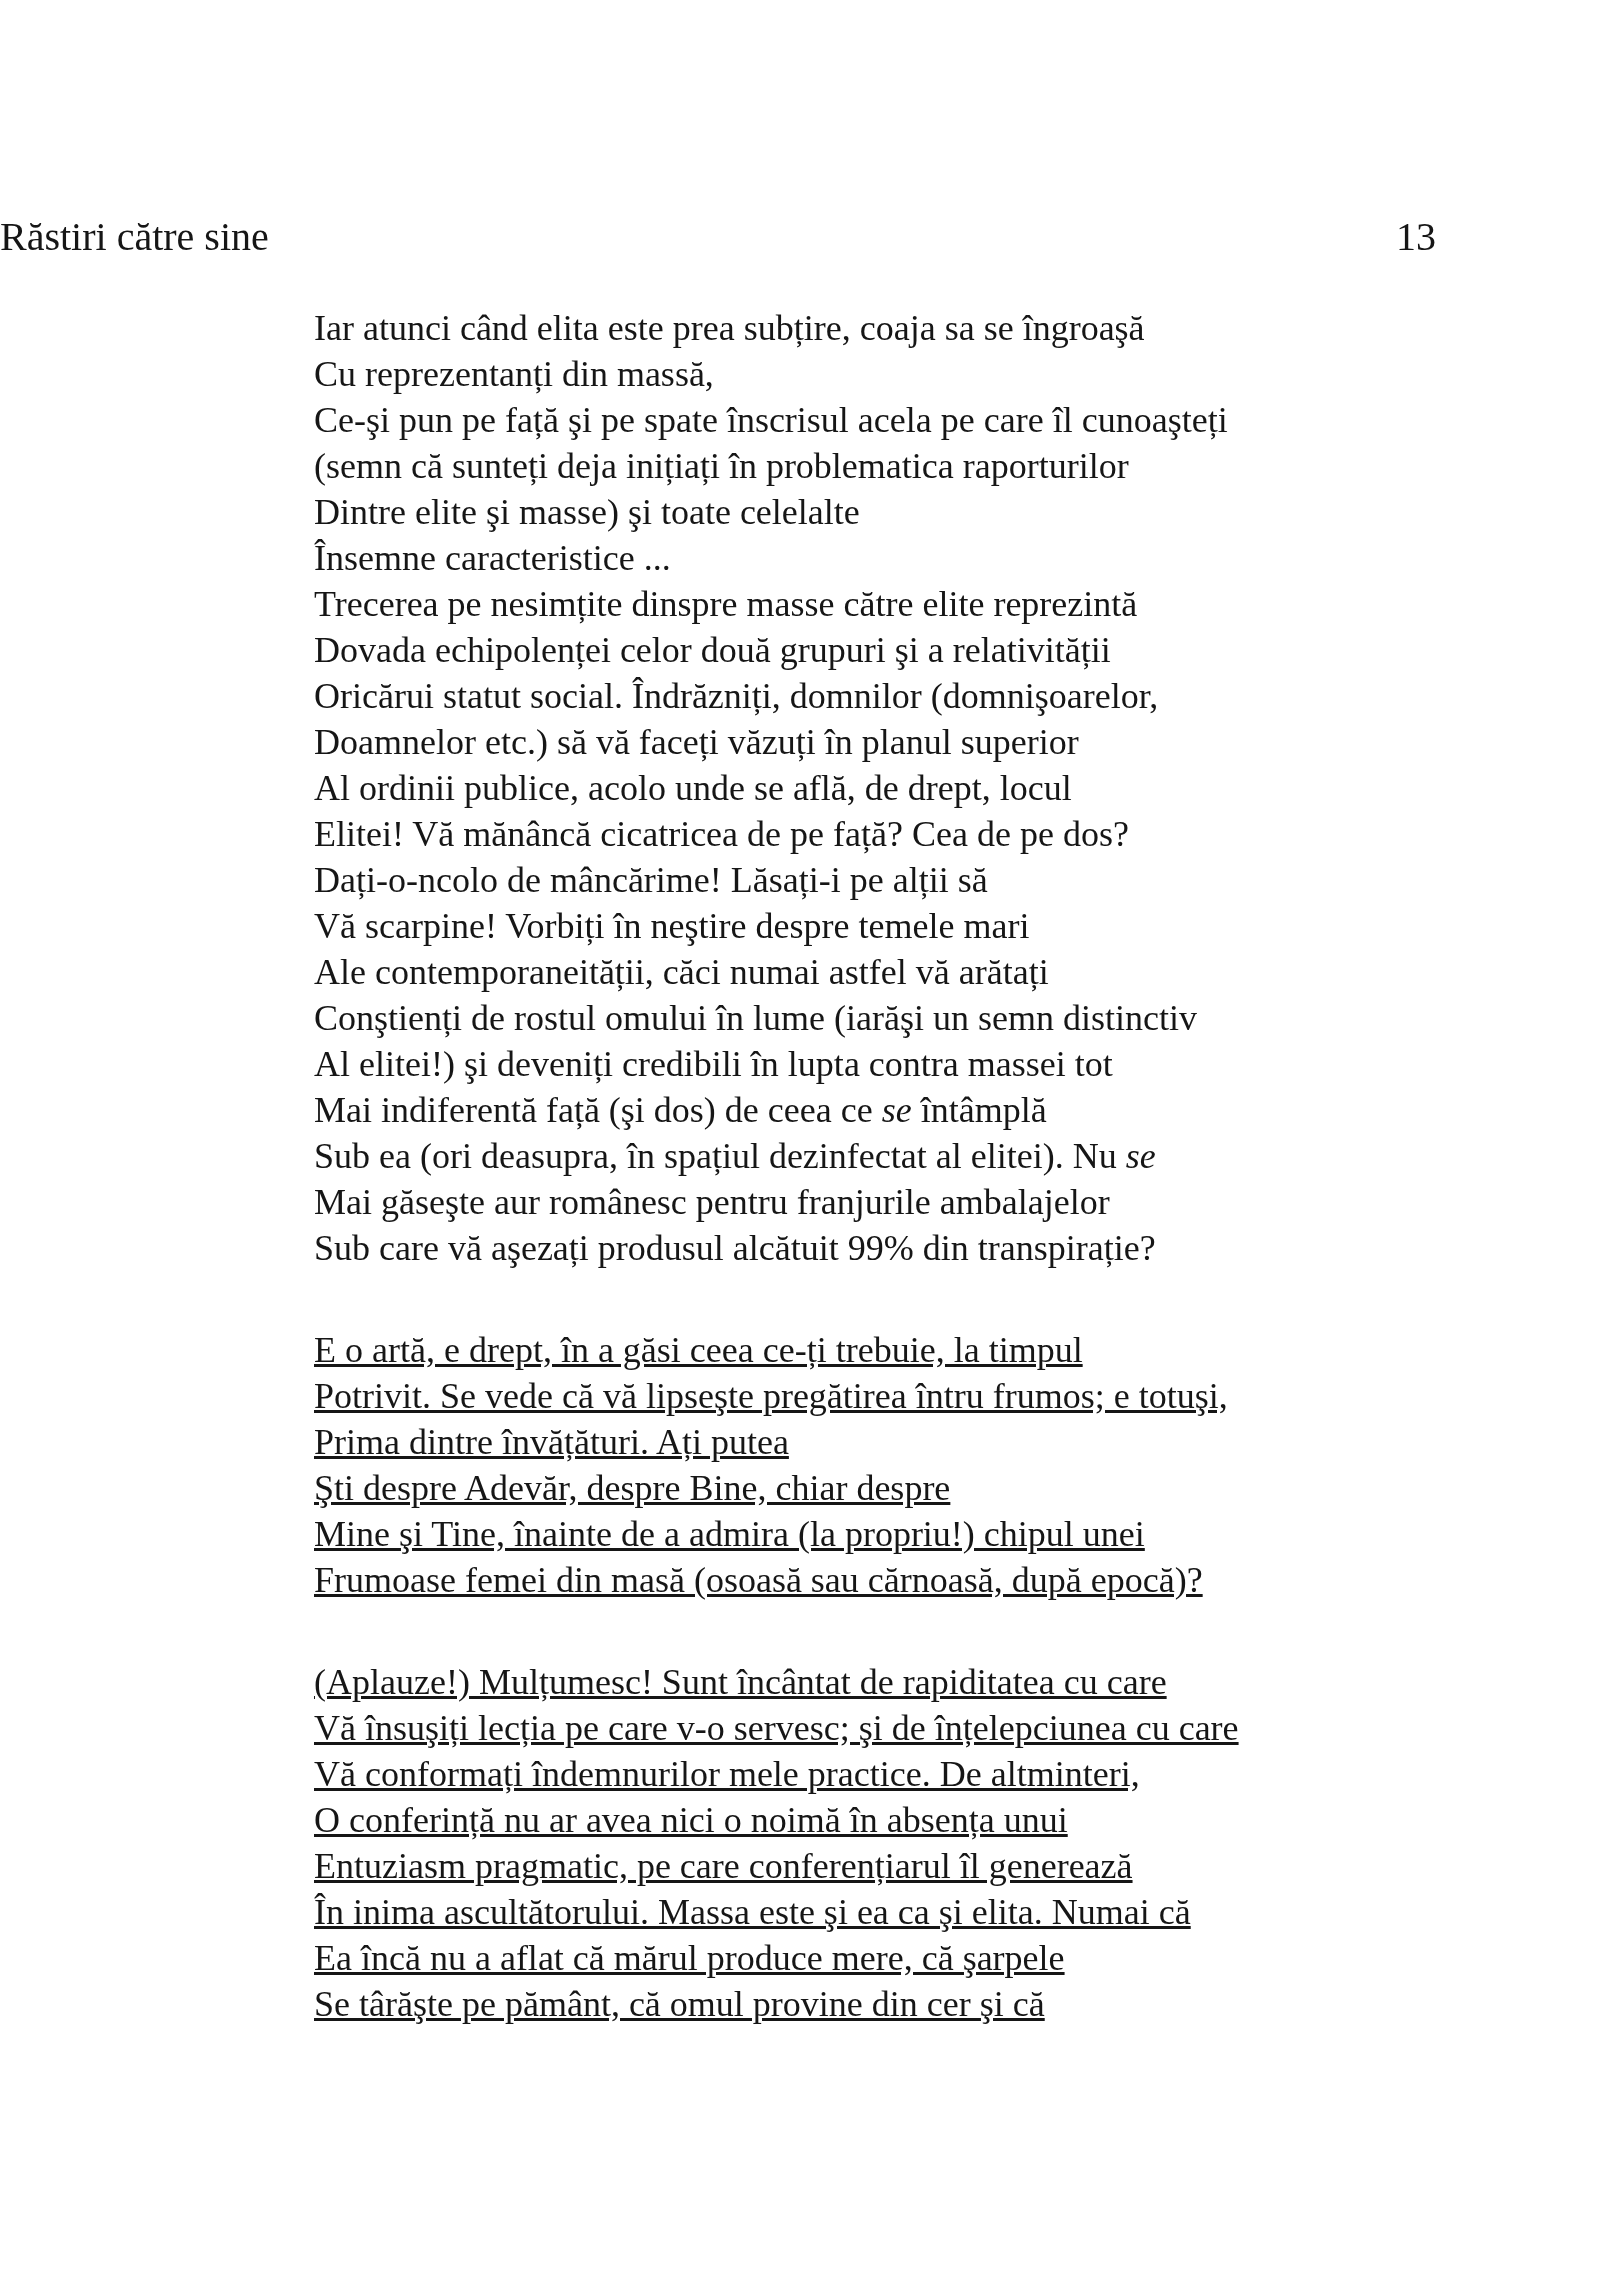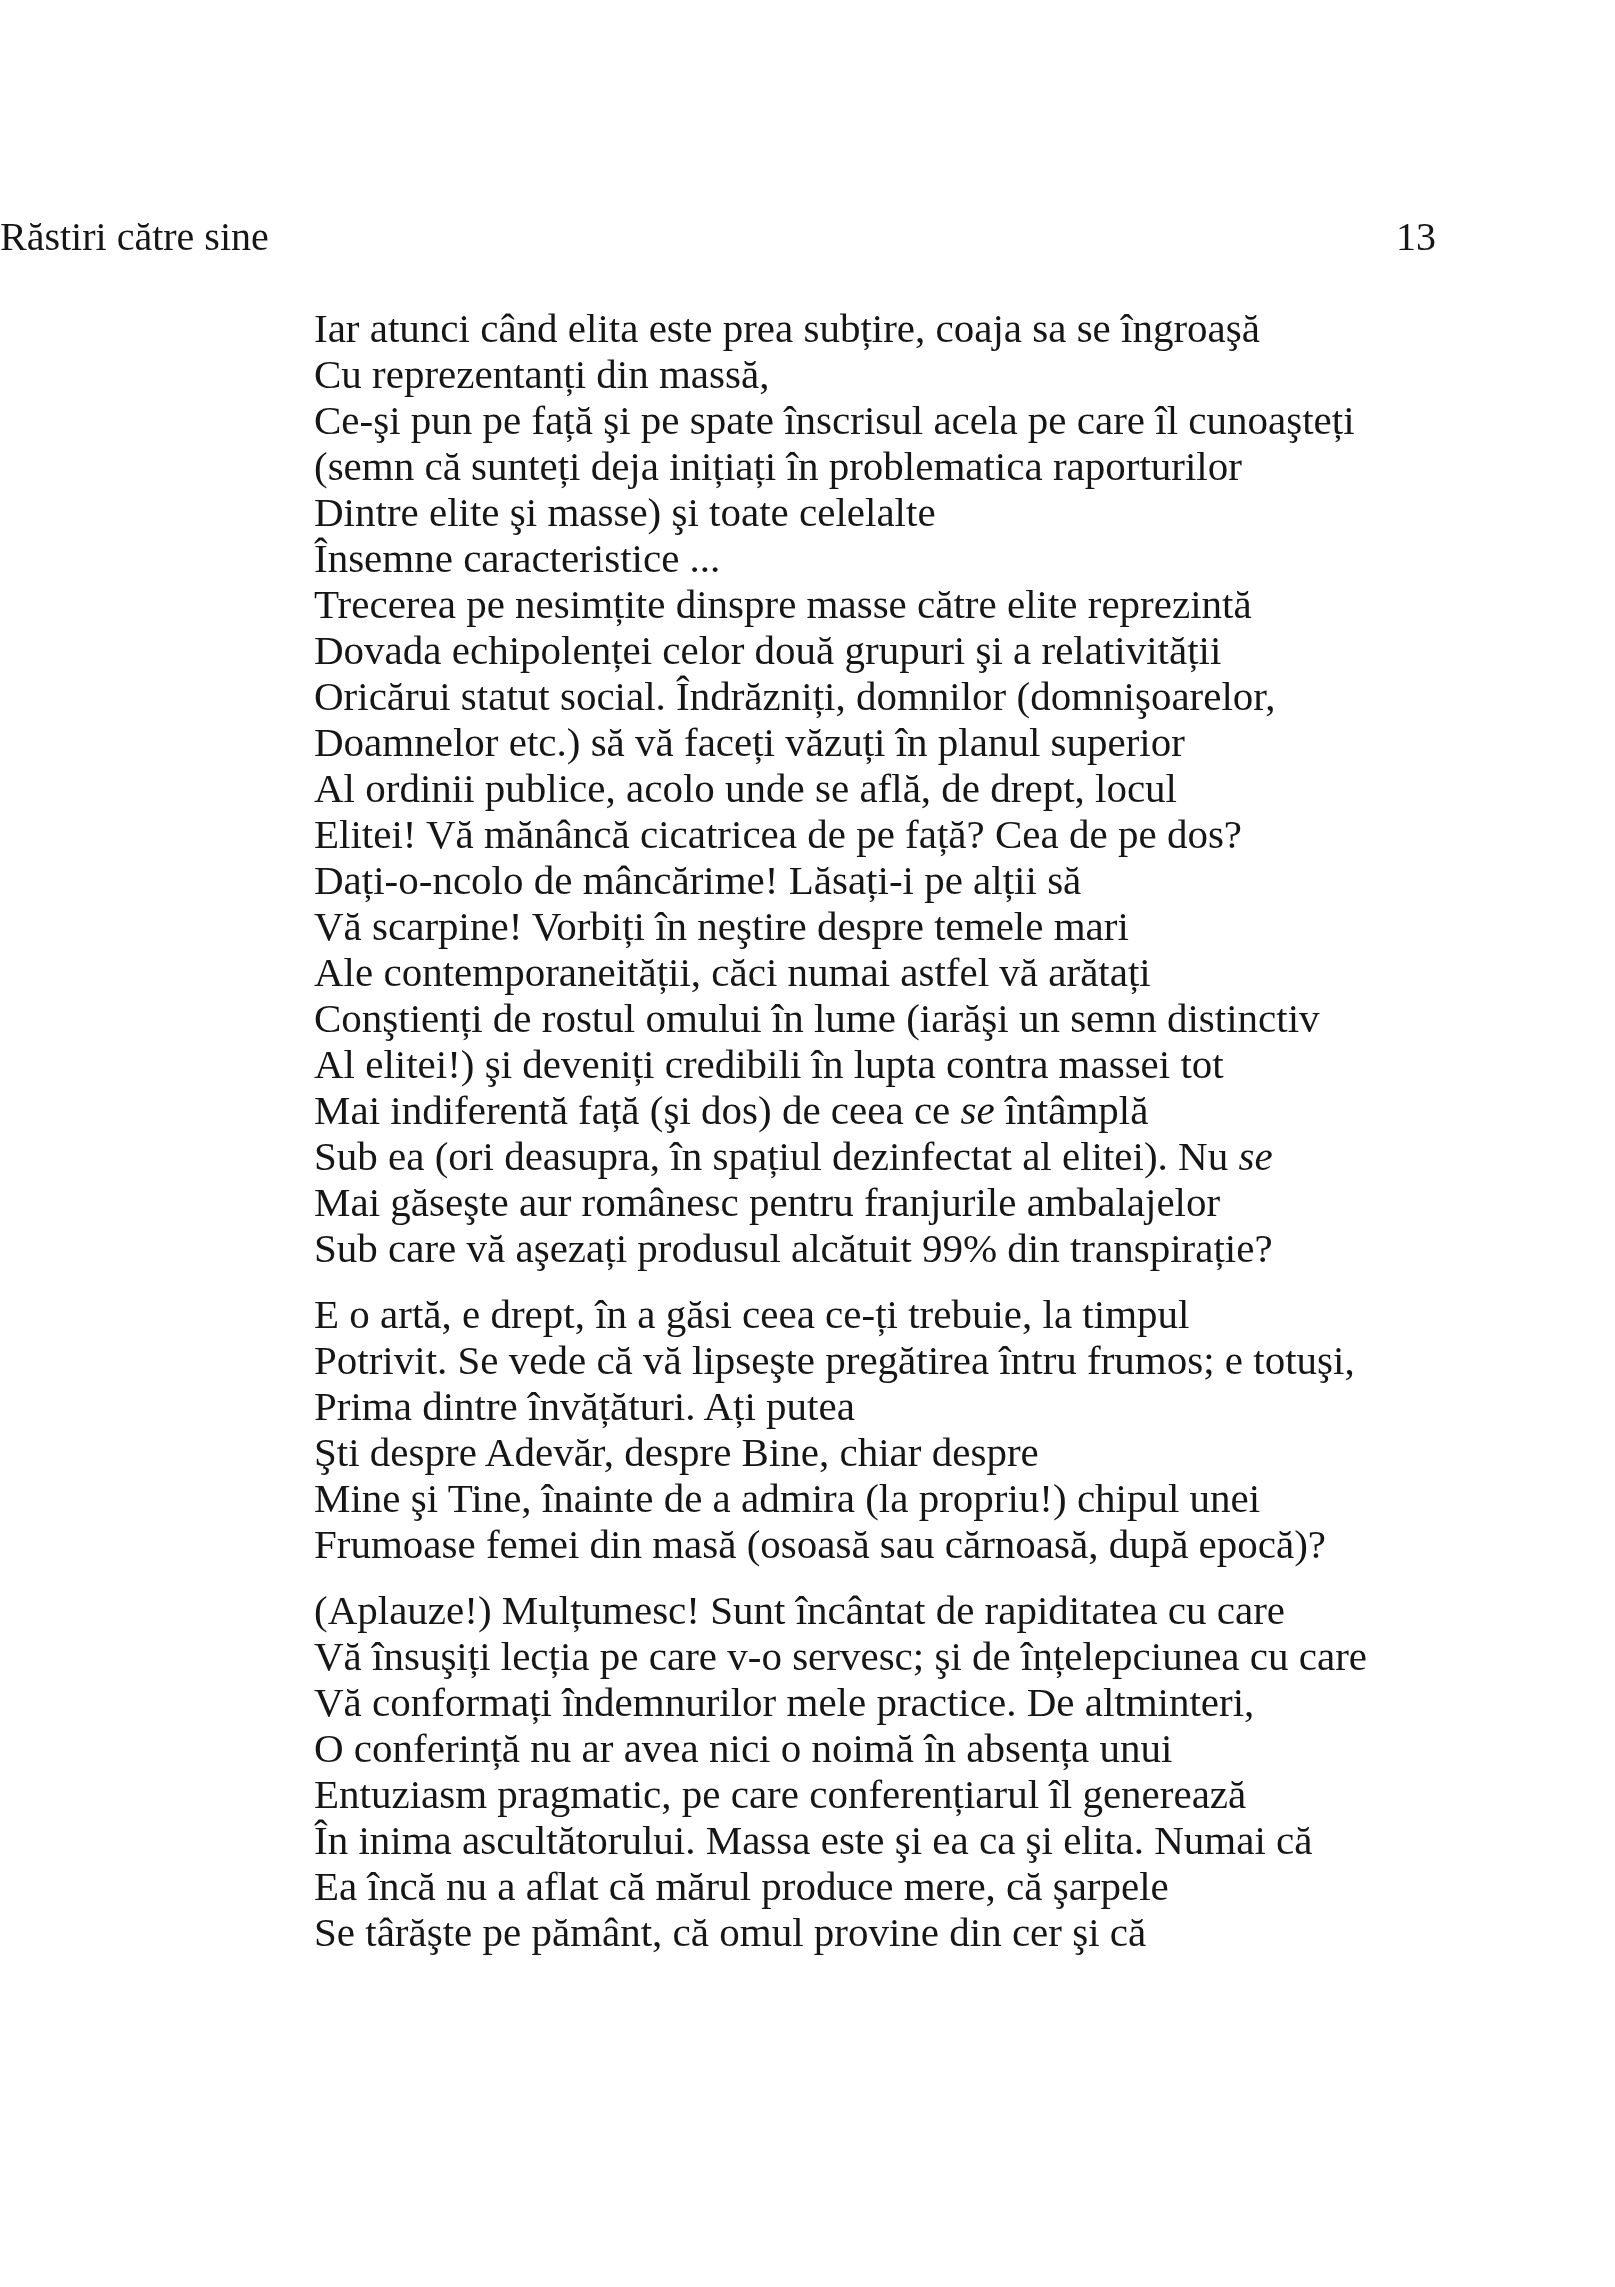--- a/index.html
+++ b/index.html
@@ -37,25 +37,26 @@
   .page-number {
     position: absolute;
     top: 0;
     left: 1396px;
   }
   .poem {
     position: absolute;
     top: 305px;
     left: 314px;
     width: 1089px;
-    font-size: 41px;
+    font-size: 36px;
     line-height: 46px;
   }
   .stanza + .stanza {
-    margin-top: 20px;
+    margin-top: 56px;
+    text-decoration: underline;
   }
   .line {
     margin: 0;
     padding: 0;
     white-space: nowrap;
   }
   .italic {
     font-style: italic;
   }
 </style>

